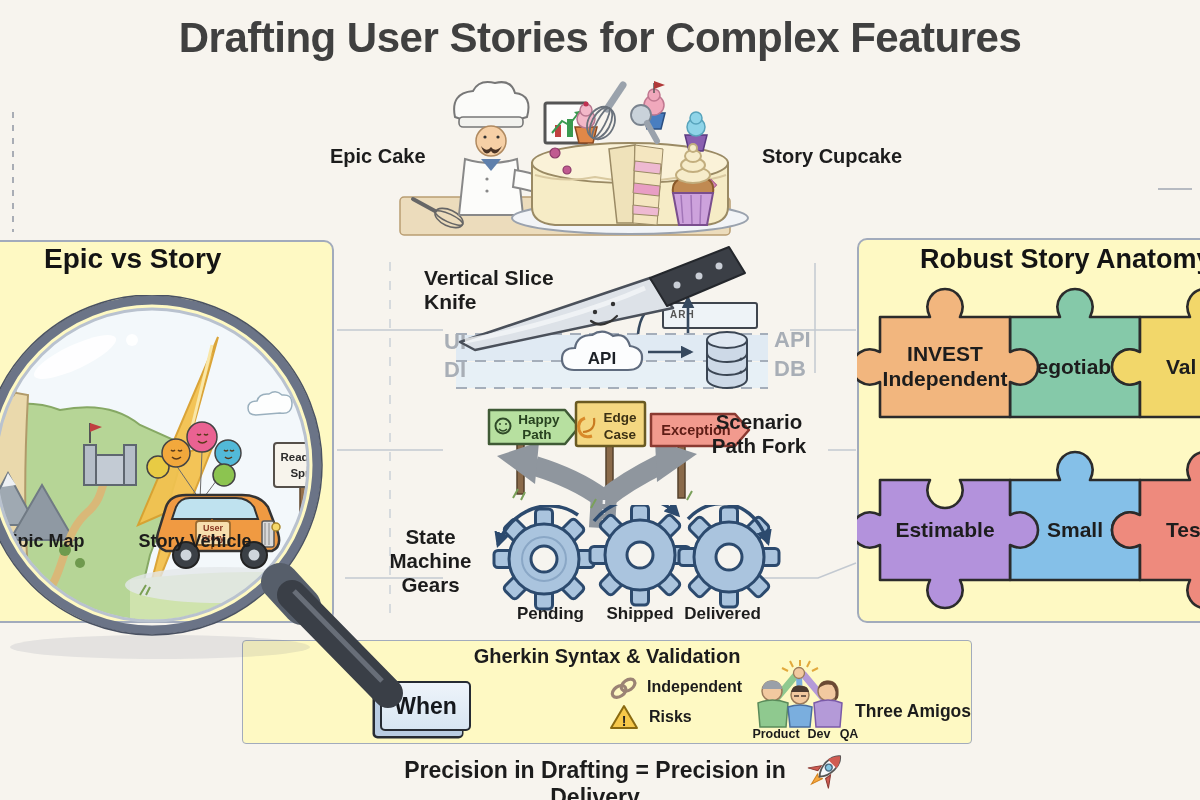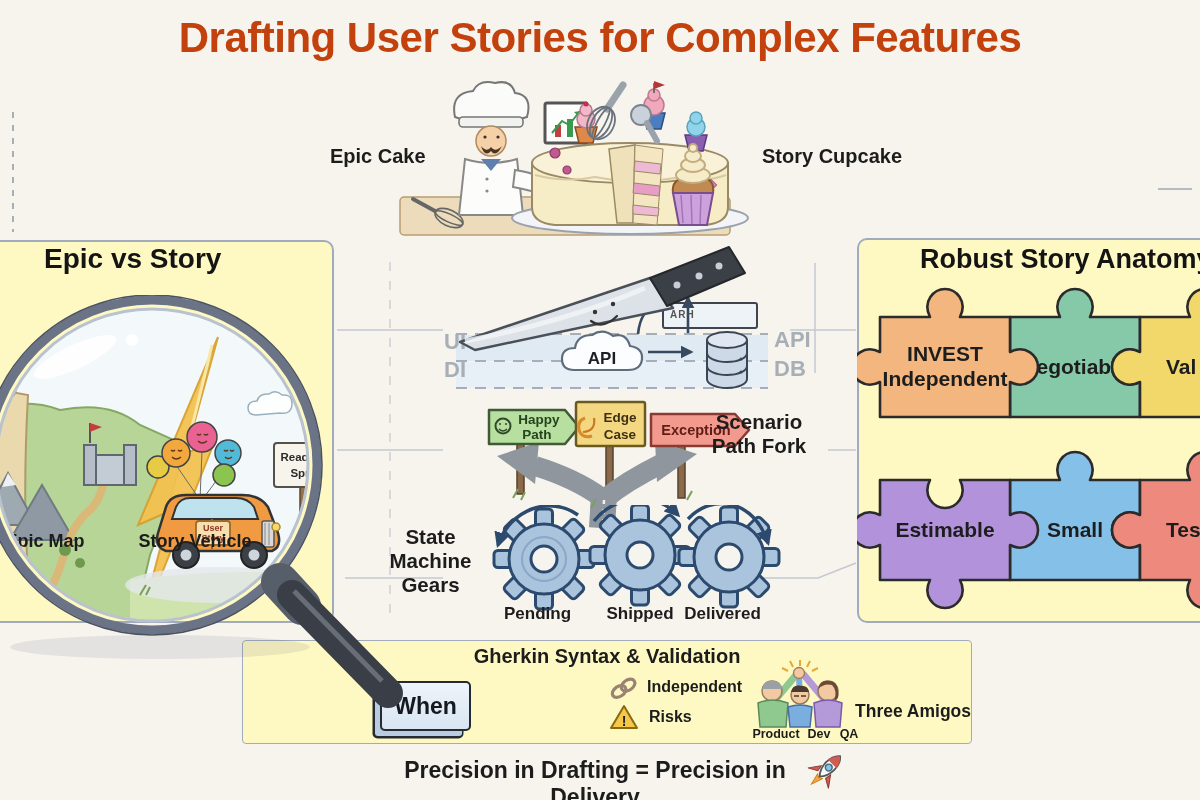--- a/index.html
+++ b/index.html
@@ -2,21 +2,21 @@
 <html><head>
 <meta charset="utf-8">
 <style>
   html,body{margin:0;padding:0;background:#e8e6e0;}
   .canvas{position:relative;width:1200px;height:800px;background:#f7f4ee;overflow:hidden;
           font-family:"Liberation Sans",sans-serif;color:#1c1c1c;}
   .abs{position:absolute;}
   .lbl{position:absolute;font-weight:bold;color:#1c1c1c;}
   .panel{position:absolute;background:#fef9c3;border:2px solid #a2abbc;border-radius:10px;box-sizing:border-box;}
   .page-title{position:absolute;left:0;top:14px;width:1200px;margin:0;text-align:center;
-              font-size:42px;font-weight:800;letter-spacing:-0.5px;color:#c2410c;}
+              font-size:42px;font-weight:800;letter-spacing:-0.5px;color:#404040;}
   .ptitle{position:absolute;font-weight:800;font-size:27px;color:#141414;white-space:nowrap;}
   .muted{color:#a8aeb6;font-weight:bold;font-size:22px;}
   .field-box{position:absolute;left:662px;top:302px;width:96px;height:27px;background:#eef3f7;
              border:2.5px solid #3f454e;border-radius:3px;box-sizing:border-box;
              font-size:10px;font-weight:bold;color:#555;padding:5px 16px 0 6px;letter-spacing:1px;}
   .gkey{position:absolute;width:91px;height:50px;background:linear-gradient(180deg,#eef4fa,#d7e5f2);
         border:2.5px solid #262b33;border-radius:5px;box-sizing:border-box;
         box-shadow:-7px 7px 0 -2px #b9cce2,-7.5px 7.5px 0 0 #262b33;
         display:flex;align-items:center;justify-content:center;font-weight:bold;font-size:23px;color:#15181d;}
   .small-lbl{position:absolute;font-weight:bold;font-size:12.5px;color:#1c1c1c;text-align:center;}
@@ -126,20 +126,21 @@
       <path d="M286,120 L288,148 M296,120 L297,149 M306,120 L305,149" stroke="#a275b8" stroke-width="1.5" fill="none"></path>
     </g>
   </svg>
 
   <div class="lbl" style="left:330px;top:145px;font-size:20px">Epic Cake</div>
   <div class="lbl" style="left:762px;top:145px;font-size:20px">Story Cupcake</div>
 
   <div class="panel" style="left:-14px;top:240px;width:348px;height:383px"></div>
   <div class="ptitle" style="left:44px;top:243px;font-size:28px">Epic vs Story</div>
 
+  <div class="lbl" style="left:424px;top:266px;width:150px;font-size:21px;line-height:1.12">Vertical Slice Knife</div>
 
   <svg class="abs" style="left:452px;top:320px" width="320" height="80">
     <rect x="4" y="15" width="312" height="26" fill="#dce8f3" opacity="0.85"></rect>
     <rect x="4" y="42" width="312" height="26" fill="#e4eef7" opacity="0.85"></rect>
     <path d="M4,14 H316 M4,41 H316 M4,68 H316" stroke="#a5aeba" stroke-width="2" stroke-dasharray="11 8" fill="none"></path>
   </svg>
   <div class="lbl muted" style="left:444px;top:329px">UI</div>
   <div class="lbl muted" style="left:444px;top:357px">DI</div>
   <div class="lbl muted" style="left:774px;top:327px">API</div>
   <div class="lbl muted" style="left:774px;top:356px">DB</div>
@@ -258,21 +259,21 @@
     </g>
     <g transform="translate(247,52)" fill="#aac4de" stroke="#2c4a6e" stroke-width="3">
       <use href="#gearT"></use>
         <circle r="35"></circle>
         <circle r="13" fill="#f6f4ef"></circle>
     </g>
     <path d="M96,10 C68,-10 28,4 16,40" stroke="#2c4a6e" stroke-width="3.5" fill="none" marker-end="url(#ahg)"></path>
     <path d="M112,16 C135,-12 175,-12 196,10" stroke="#2c4a6e" stroke-width="3.5" fill="none" marker-end="url(#ahg)"></path>
     <path d="M206,14 C230,-12 272,-6 286,38" stroke="#2c4a6e" stroke-width="3.5" fill="none" marker-end="url(#ahg)"></path>
   </svg>
-  <div class="lbl" style="left:504px;top:604px;width:80px;font-size:17px;text-align:left">Pending</div>
+  <div class="lbl" style="left:504px;top:604px;width:80px;font-size:17px;text-align:right">Pending</div>
   <div class="lbl" style="left:600px;top:604px;width:80px;font-size:17px;text-align:center">Shipped</div>
   <div class="lbl" style="left:680px;top:604px;width:85px;font-size:17px;text-align:center">Delivered</div>
 
   <div class="panel" style="left:857px;top:238px;width:360px;height:385px"></div>
   <div class="ptitle" style="left:920px;top:244px">Robust Story Anatomy</div>
 
   <svg class="abs" style="left:857px;top:238px" width="420" height="390">
 
     <g transform="translate(153,79)">
       <path d="M0,0 H50 C42,-16 54,-28 65,-28 C76,-28 88,-16 80,0 H130 V35 C114,27 102,39 102,50 C102,61 114,73 130,65 V100 H0 Z" stroke="#2b2b2b" stroke-width="2.6" stroke-linejoin="round" fill="#85c9a9"></path>

